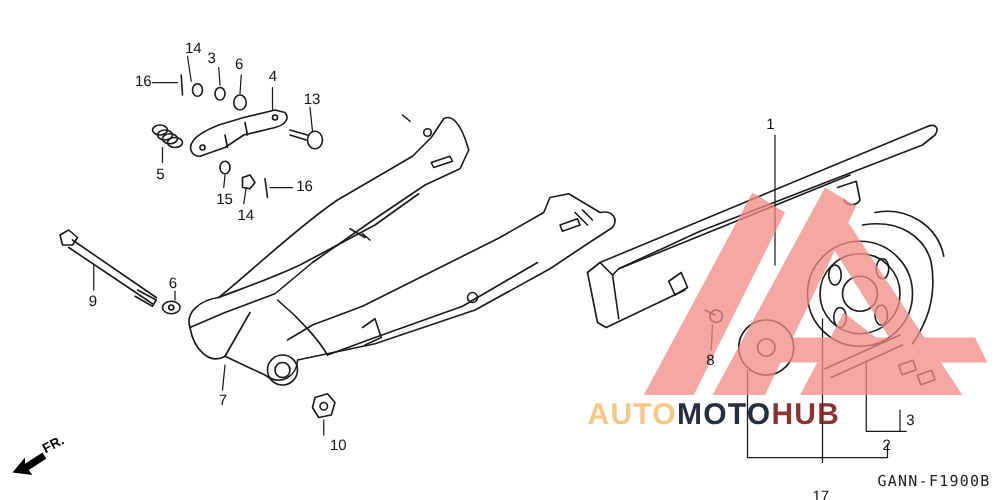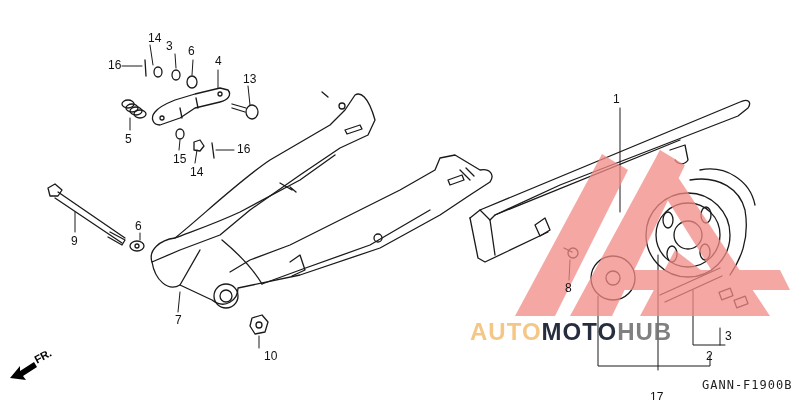--- a/index.html
+++ b/index.html
@@ -168,14 +168,14 @@
 <div class="callout" style="left:173px;top:153px;">15</div>
 <div class="callout" style="left:108px;top:59px;">16</div>
 <div class="callout" style="left:237px;top:143px;">16</div>
 <div class="callout" style="left:650px;top:391px;">17</div>
 
 <div class="fr" style="left:34px;top:350px;">FR.</div>
 
 <div class="code" style="left:702px;top:378px;">GANN-F1900B</div>
 
 <div style="position:absolute;left:470px;top:320px;opacity:0.9;">
-  <span class="wm-text" style="position:relative;color:#f5c27a;">AUTO</span><span class="wm-text" style="position:relative;color:#0f172a;">MOTO</span><span class="wm-text" style="position:relative;color:#737373;">HUB</span>
+  <span class="wm-text" style="position:relative;color:#f5c27a;">AUTO</span><span class="wm-text" style="position:relative;color:#0f172a;">MOTO</span><span class="wm-text" style="position:relative;color:#7f1d1d;">HUB</span>
 </div>
 
 </body></html>

